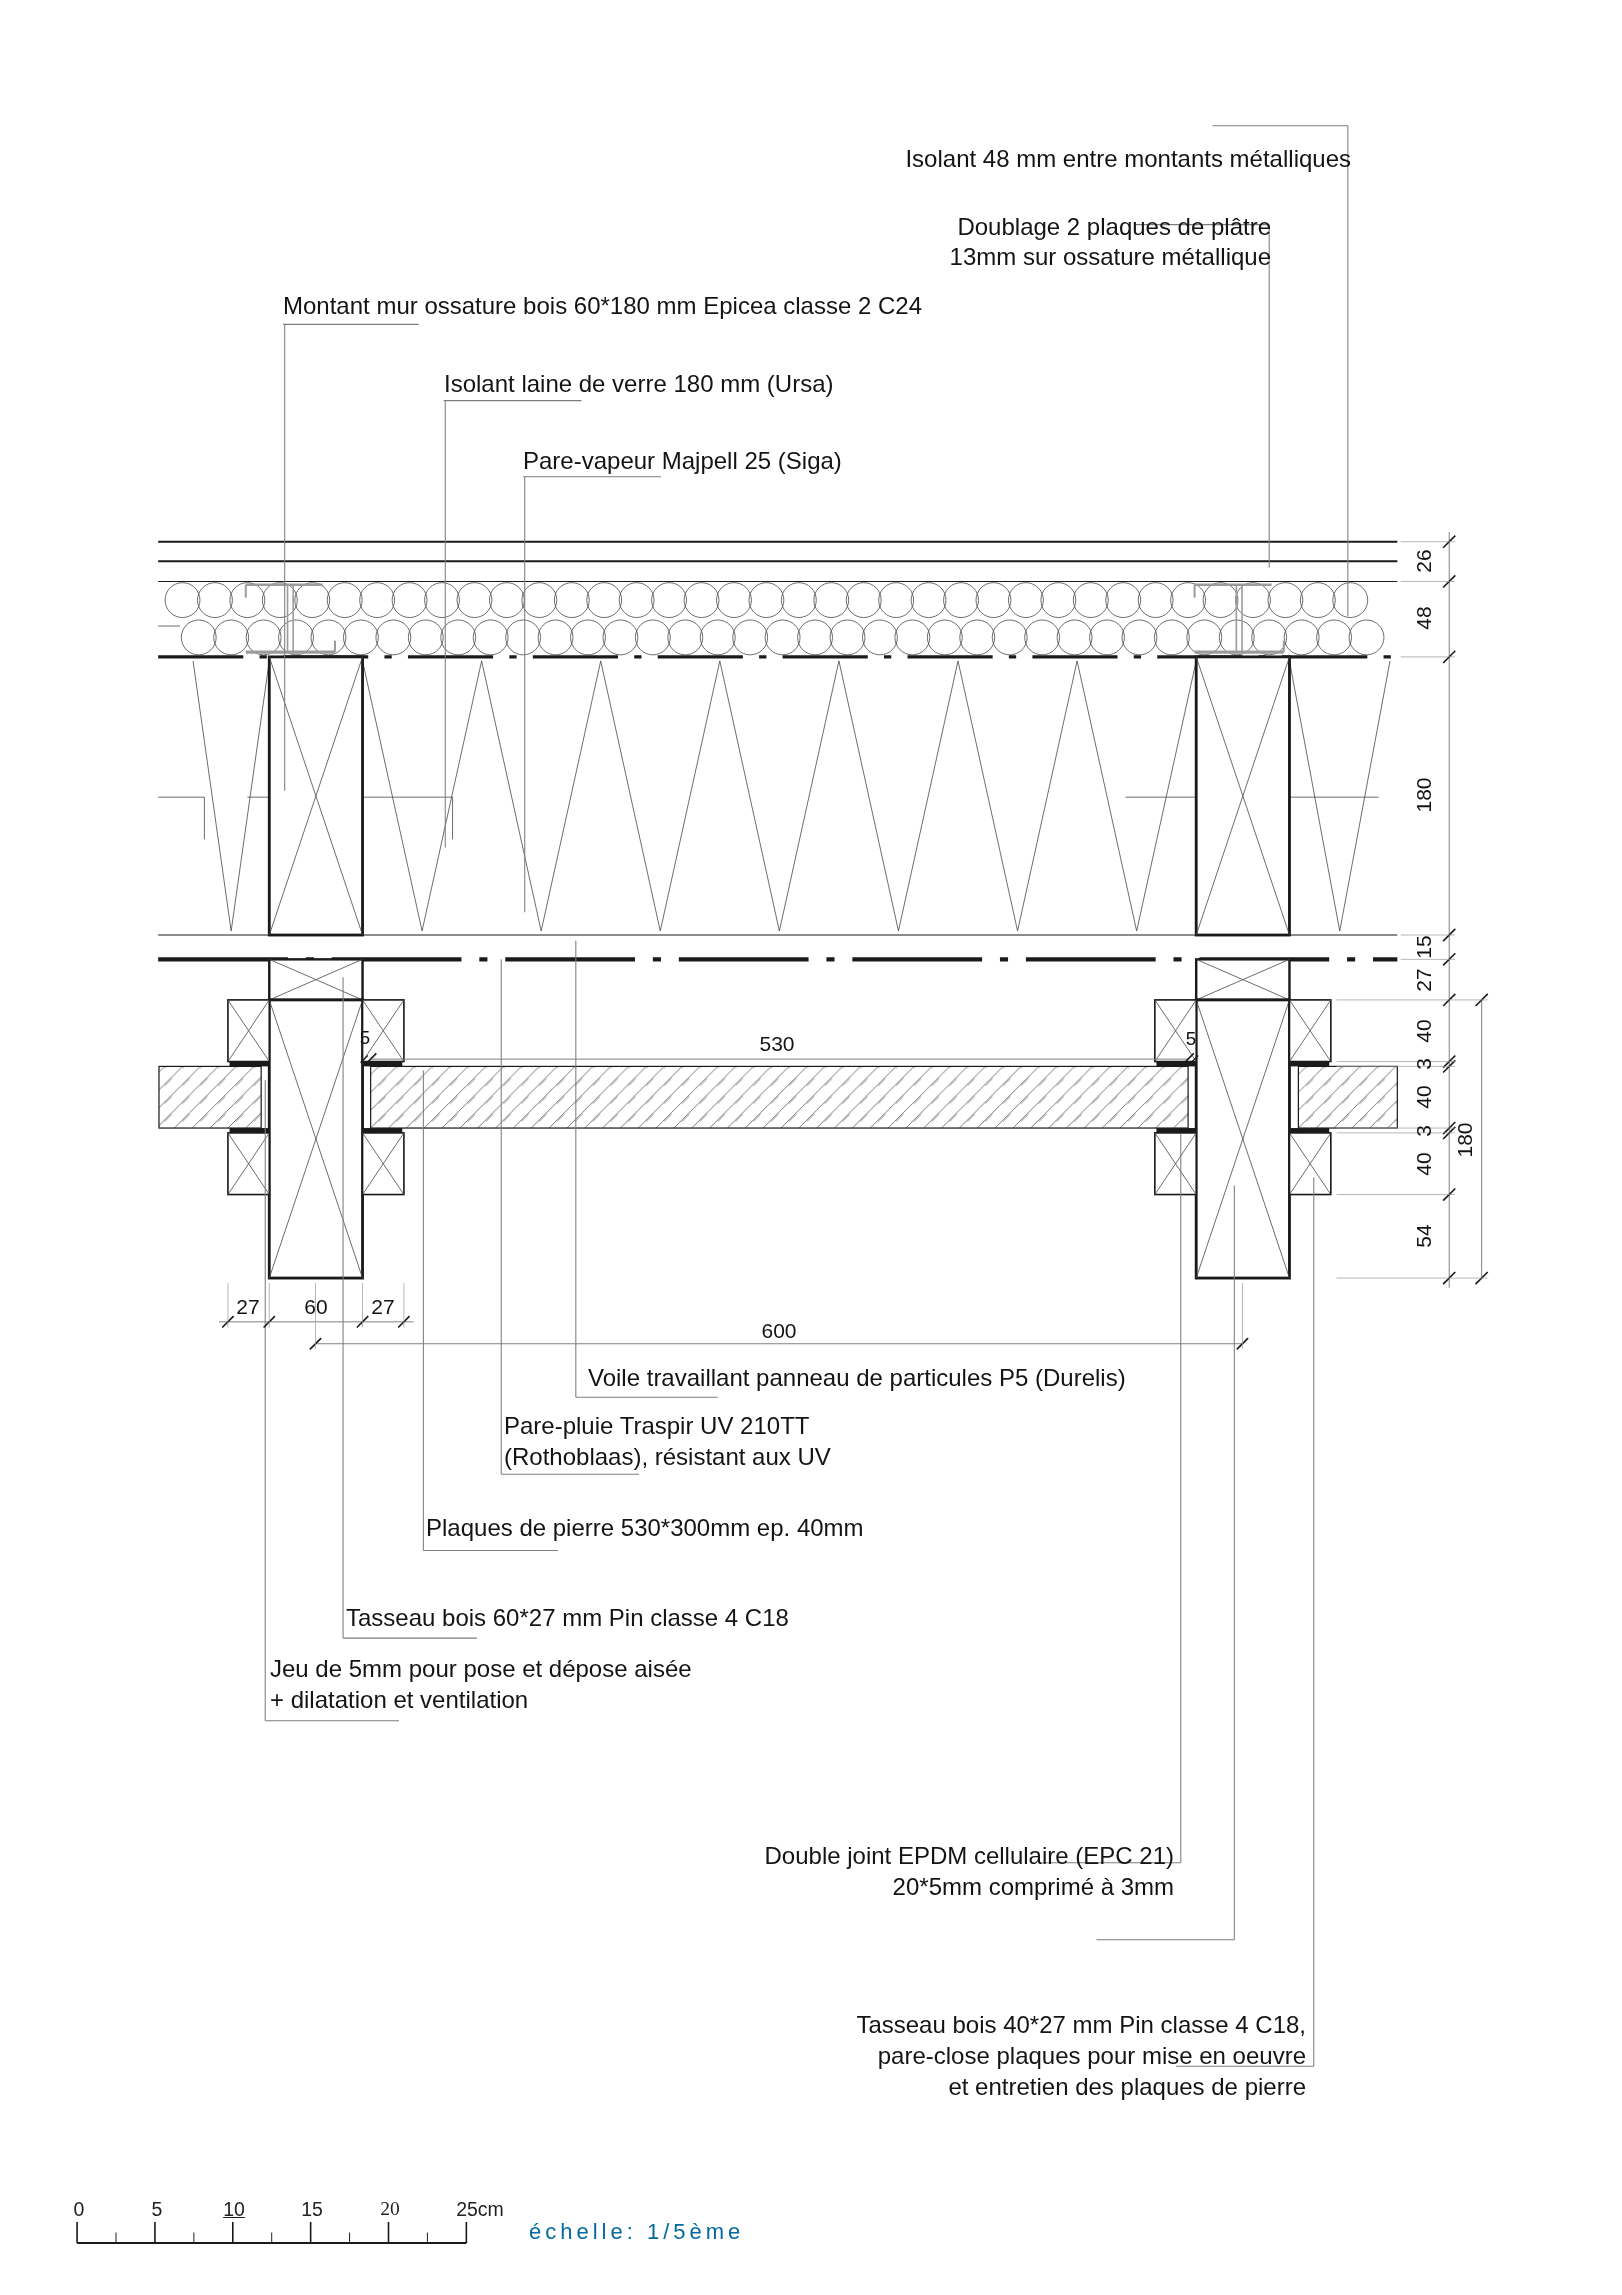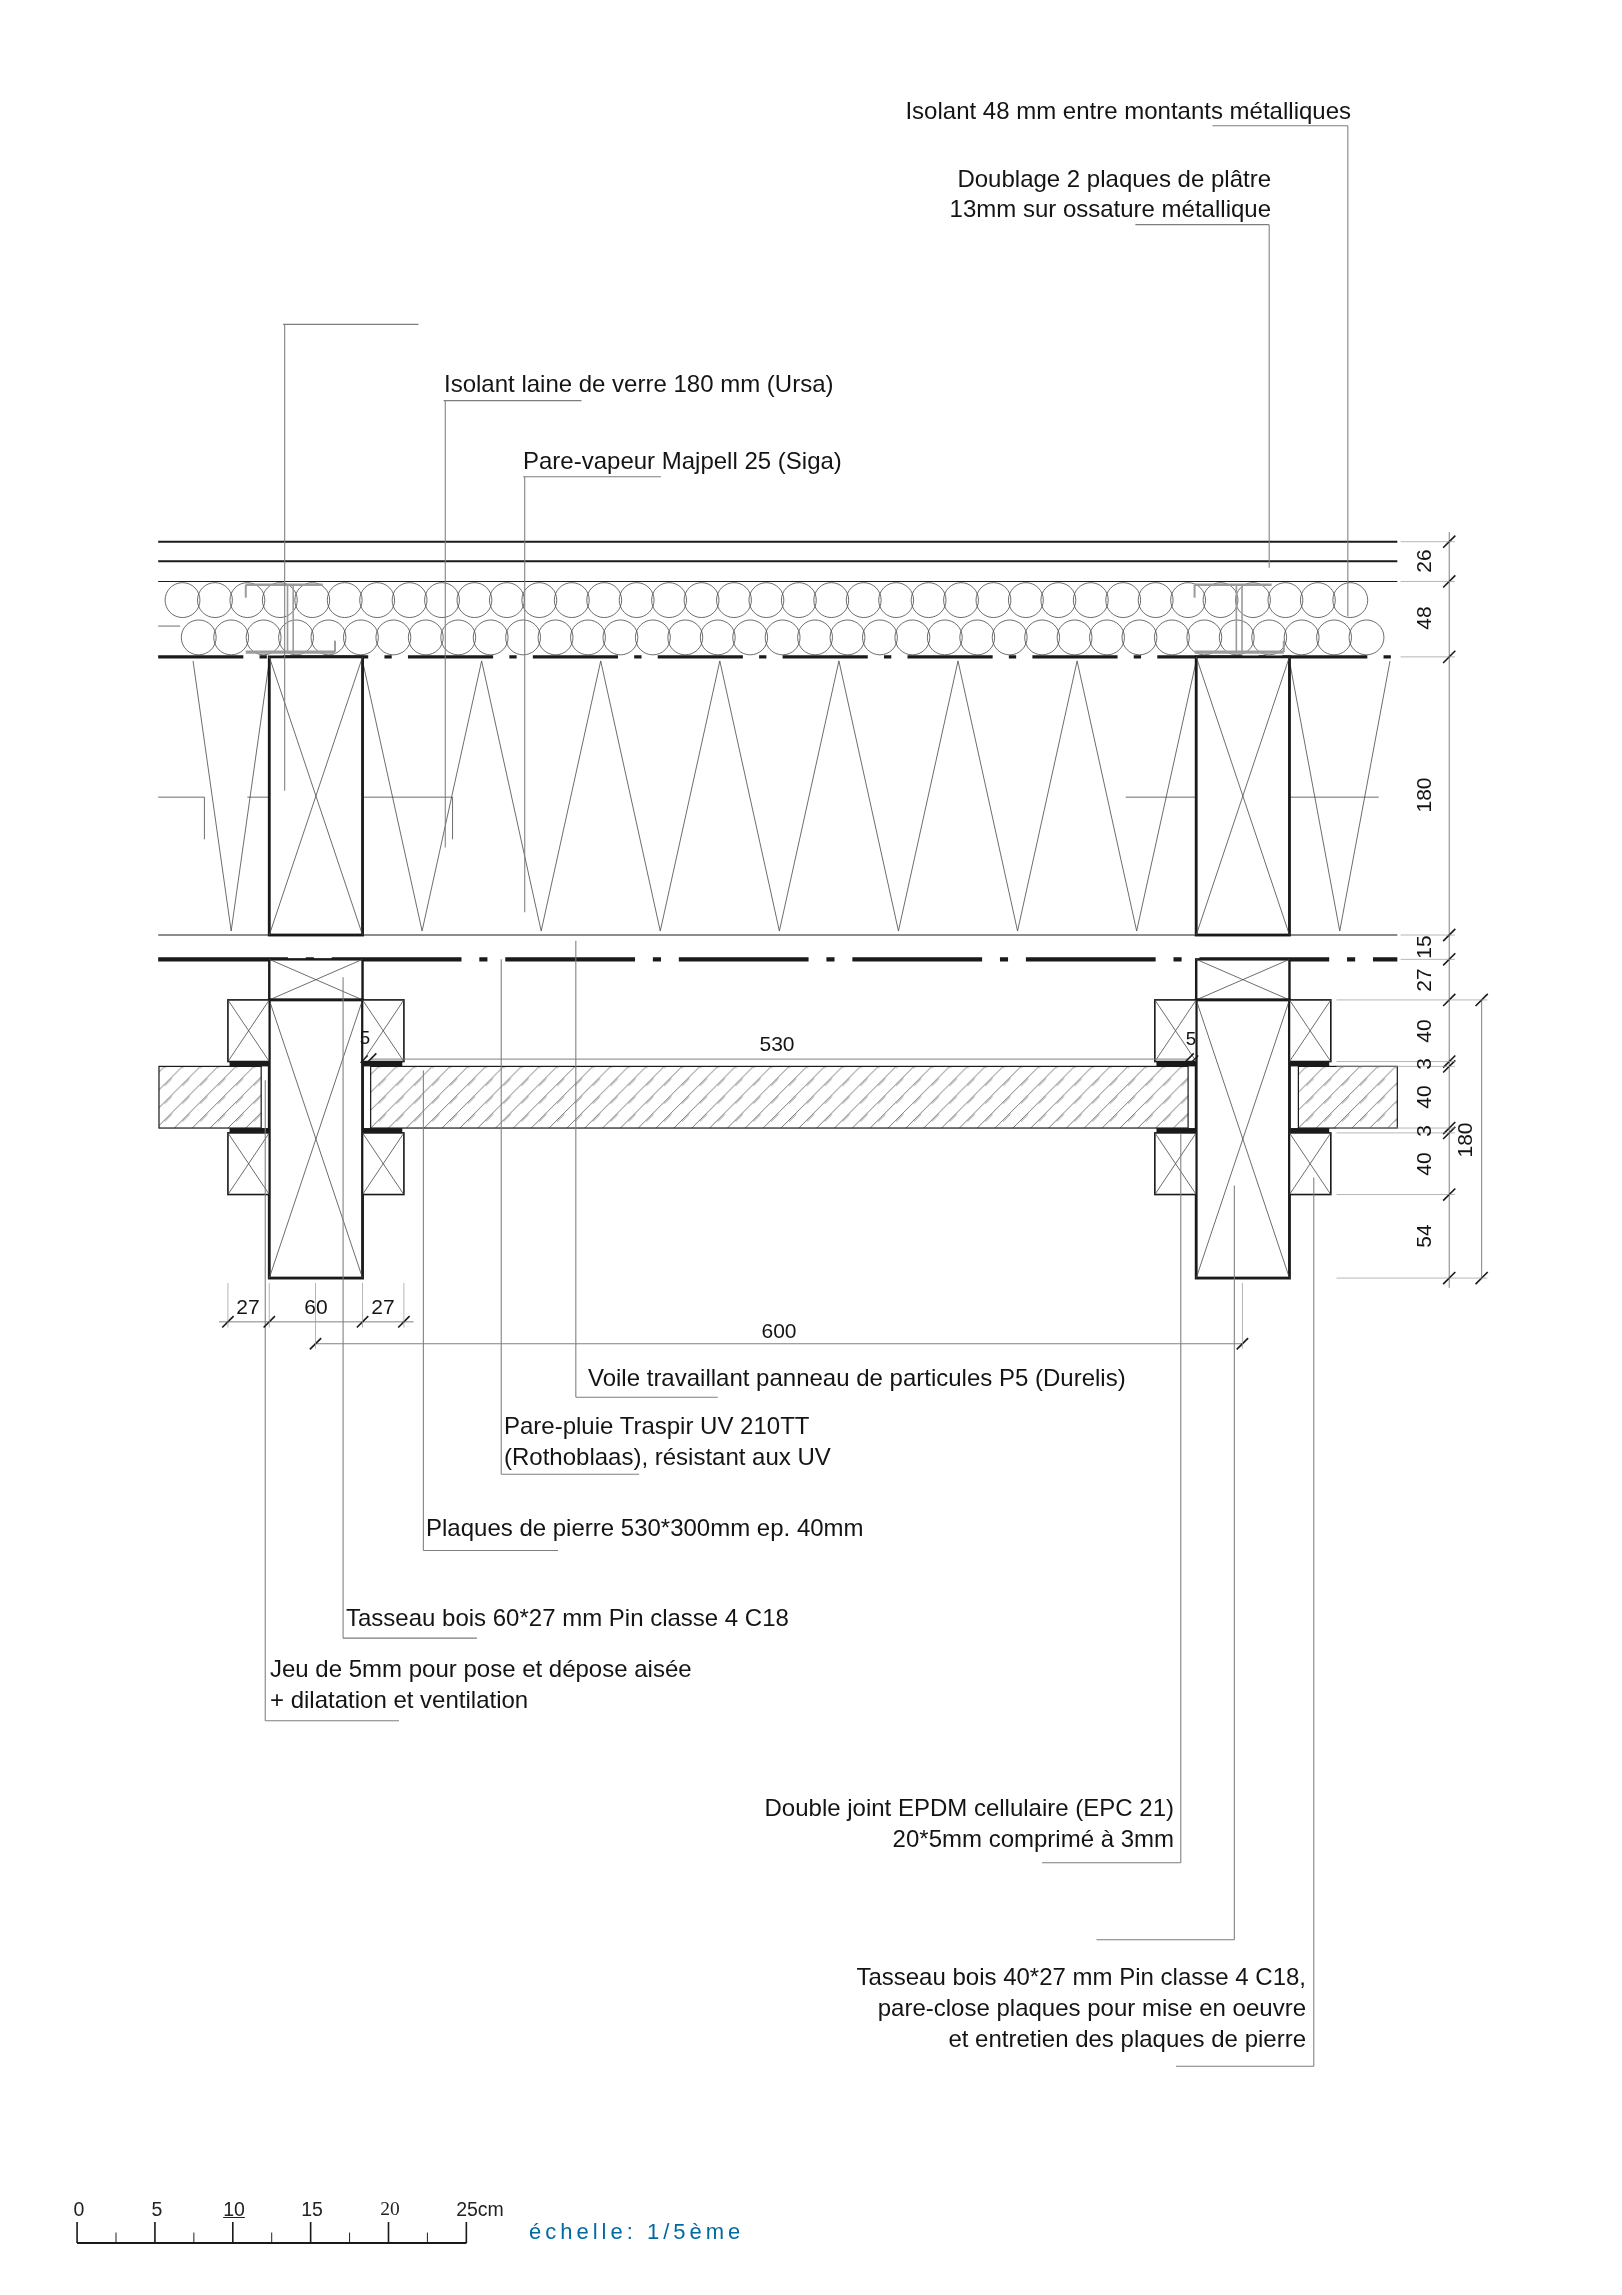--- a/index.html
+++ b/index.html
@@ -1,20 +1,20 @@
 <!DOCTYPE html>
 <html style="font-size:13px"><head>
 <meta charset="utf-8">
 <style>
   html,body{margin:0;padding:0;background:#ffffff;}
   #page{position:relative;width:1622px;height:2295px;background:#ffffff;overflow:hidden;
         font-family:"Liberation Sans", sans-serif;color:#1a1a1a;}
   #dwg{position:absolute;left:0;top:0;width:1622px;height:2295px;}
   .ann{position:absolute;font-size:24px;line-height:27.6px;white-space:nowrap;color:#141414;}
-  .ra{text-align:left;}
+  .ra{text-align:left;margin-top:48px;}
   .dim{position:absolute;font-size:21px;white-space:nowrap;color:#141414;transform:translate(-50%,0);}
   .dims{position:absolute;font-size:18.7px;white-space:nowrap;color:#141414;transform:translate(-50%,0);}
   .vdim{position:absolute;font-size:21px;white-space:nowrap;color:#141414;
         transform:translate(-50%,-50%) rotate(-90deg);}
   .title{position:absolute;font-size:30px;letter-spacing:7.3px;color:#222;}
   .echelle{position:absolute;font-size:22px;letter-spacing:4px;color:#0369a1;text-align:right;}
   .sclbl{position:absolute;font-size:19.5px;color:#222;transform:translate(-50%,0);}
 </style>
 </head>
 <body>
@@ -269,20 +269,21 @@
       <line x1="143" y1="2753" x2="143" y2="2766" stroke="#1a1a1a" stroke-width="1.2"></line>
       <line x1="239" y1="2753" x2="239" y2="2766" stroke="#1a1a1a" stroke-width="1.2"></line>
       <line x1="335" y1="2753" x2="335" y2="2766" stroke="#1a1a1a" stroke-width="1.2"></line>
       <line x1="431" y1="2753" x2="431" y2="2766" stroke="#1a1a1a" stroke-width="1.2"></line>
       <line x1="527" y1="2753" x2="527" y2="2766" stroke="#1a1a1a" stroke-width="1.2"></line>
     </svg>
 
   <div class="ann ra" style="right:271px;top:97px;">Isolant 48 mm entre montants métalliques</div>
   <div class="ann ra" style="right:351px;top:165px;">Doublage 2 plaques de plâtre</div>
   <div class="ann ra" style="right:351px;top:195px;">13mm sur ossature métallique</div>
+  <div class="ann" style="left:283px;top:292px;">Montant mur ossature bois 60*180 mm Epicea classe 2 C24</div>
   <div class="ann" style="left:444px;top:370px;">Isolant laine de verre 180 mm (Ursa)</div>
   <div class="ann" style="left:523px;top:447px;">Pare-vapeur Majpell 25 (Siga)</div>
 
   <div class="ann" style="left:588px;top:1364px;">Voile travaillant panneau de particules P5 (Durelis)</div>
   <div class="ann" style="left:504px;top:1412px;">Pare-pluie Traspir UV 210TT</div>
   <div class="ann" style="left:504px;top:1443px;">(Rothoblaas), résistant aux UV</div>
   <div class="ann" style="left:426px;top:1514px;">Plaques de pierre 530*300mm ep. 40mm</div>
   <div class="ann" style="left:346px;top:1604px;">Tasseau bois 60*27 mm Pin classe 4 C18</div>
   <div class="ann" style="left:270px;top:1655px;">Jeu de 5mm pour pose et dépose aisée</div>
   <div class="ann" style="left:270px;top:1686px;">+ dilatation et ventilation</div>

